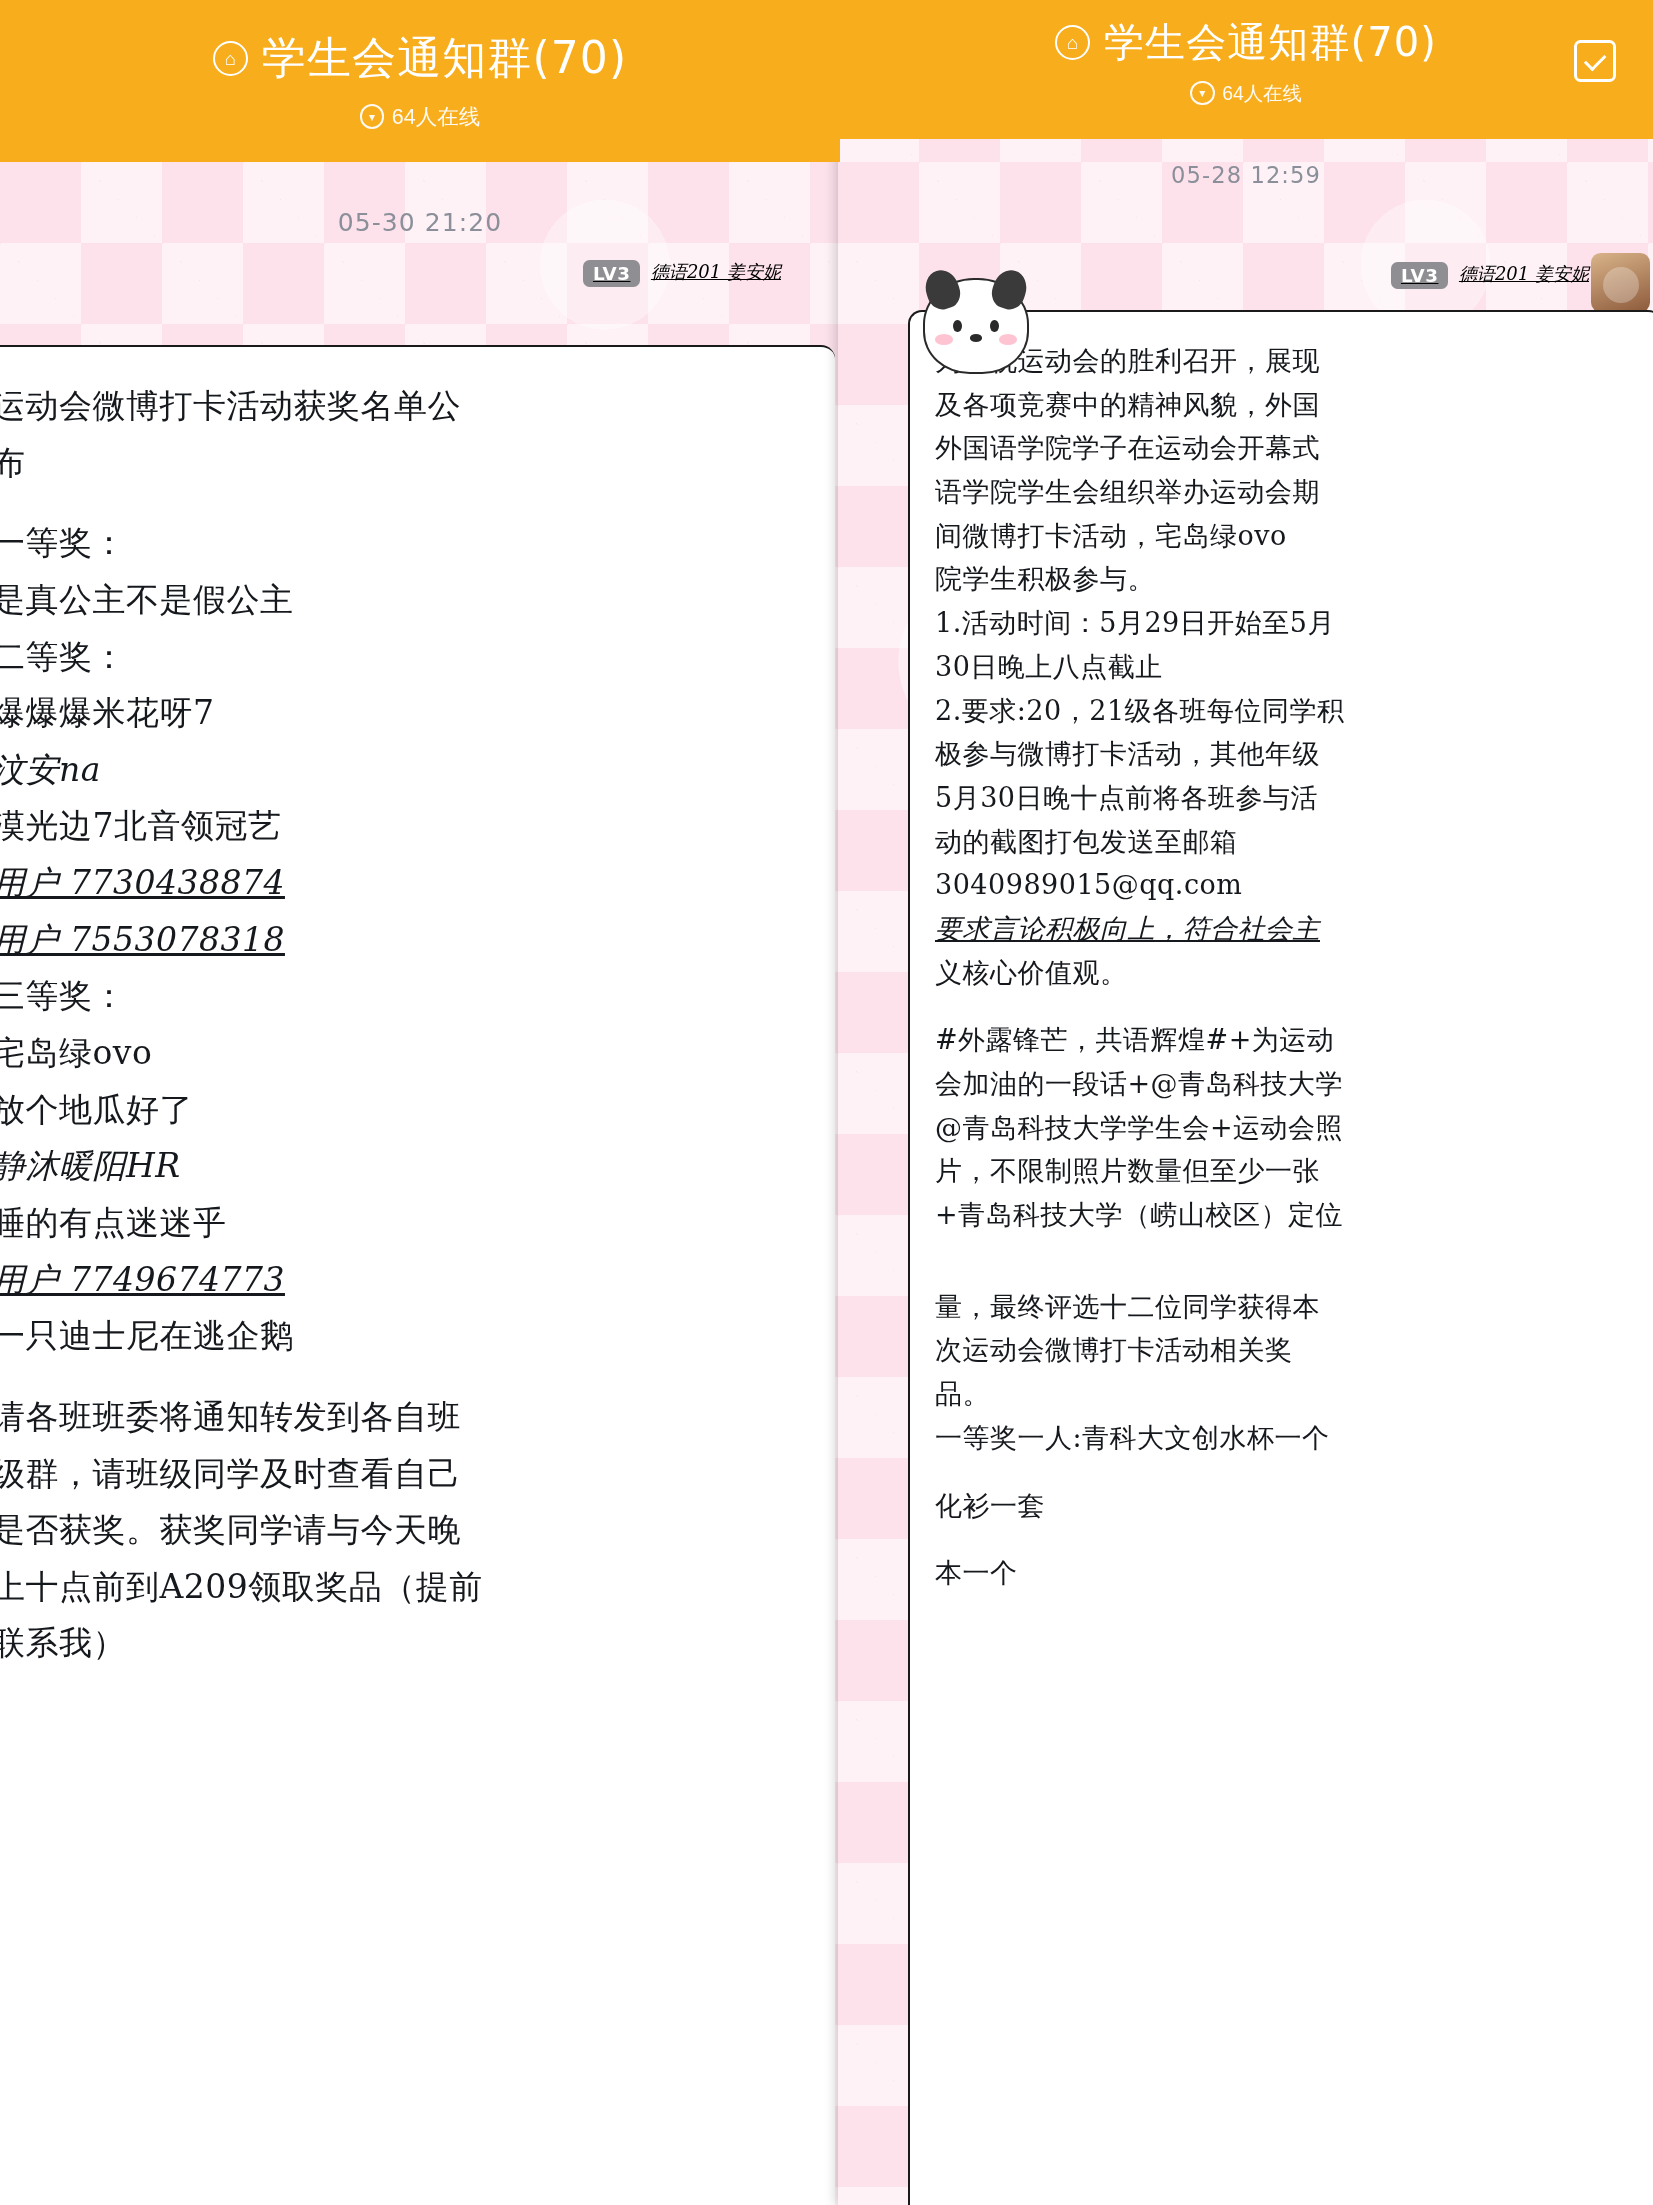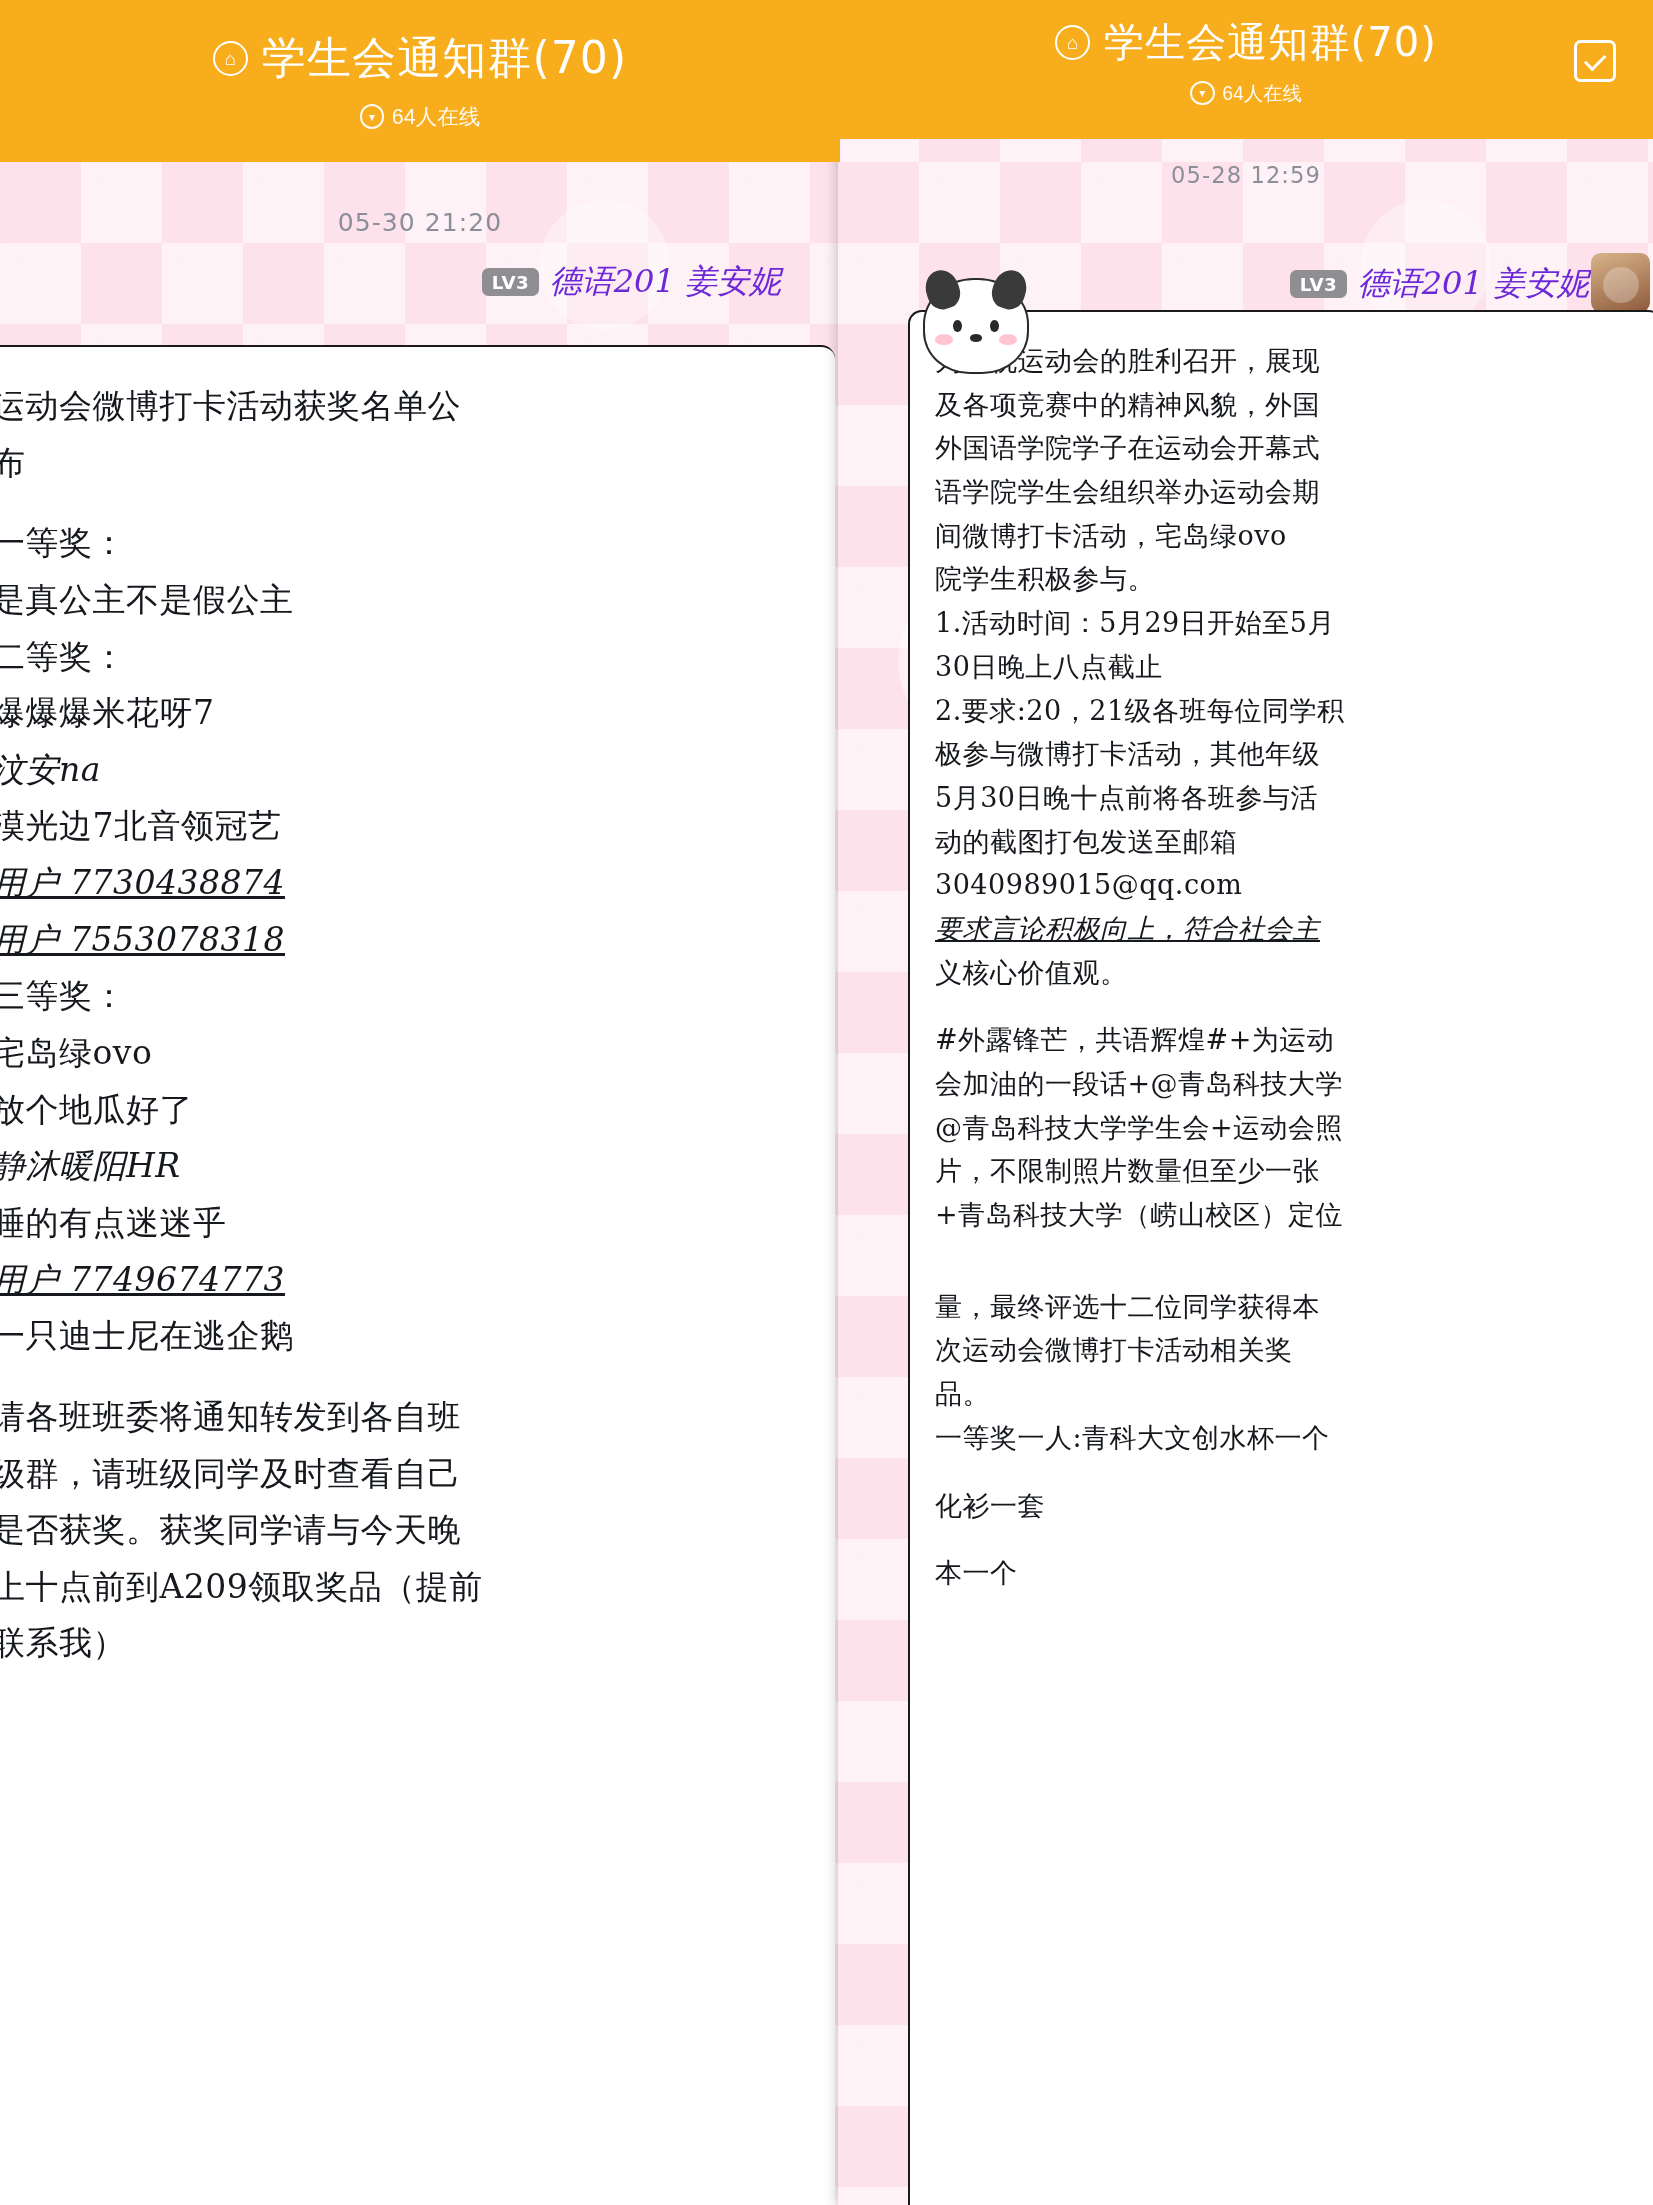--- a/index.html
+++ b/index.html
@@ -94,37 +94,38 @@
     color: #8a8f99;
     font-size: 25px;
     letter-spacing: 1.1px;
     font-family: "DejaVu Sans", sans-serif;
   }
   #left-panel .timestamp { top: 208px; }
 
   .sender-row {
     position: absolute;
     display: flex;
-    align-items: center;
+    align-items: flex-start;
     gap: 10.8px;
+    text-decoration: underline;
   }
   #left-panel .sender-row { top: 260px; right: 59px; }
   .lv-badge {
     background: #8e8e93;
     color: #fff;
     border-radius: 6.5px;
     padding: 3.2px 9.7px;
     font-size: 18.3px;
     font-weight: bold;
     font-family: "DejaVu Sans", sans-serif;
     letter-spacing: 0.5px;
   }
   .sender-name {
-    color: #6d28d9;
-    font-size: 32px;
+    color: #000000;
+    font-size: 18px;
     font-style: italic;
     font-family: "DejaVu Serif", serif;
   }
 
   
   .note-card {
     position: absolute;
     background: #ffffff;
     border: 2.2px solid #1a1a1a;
     border-radius: 14px;

